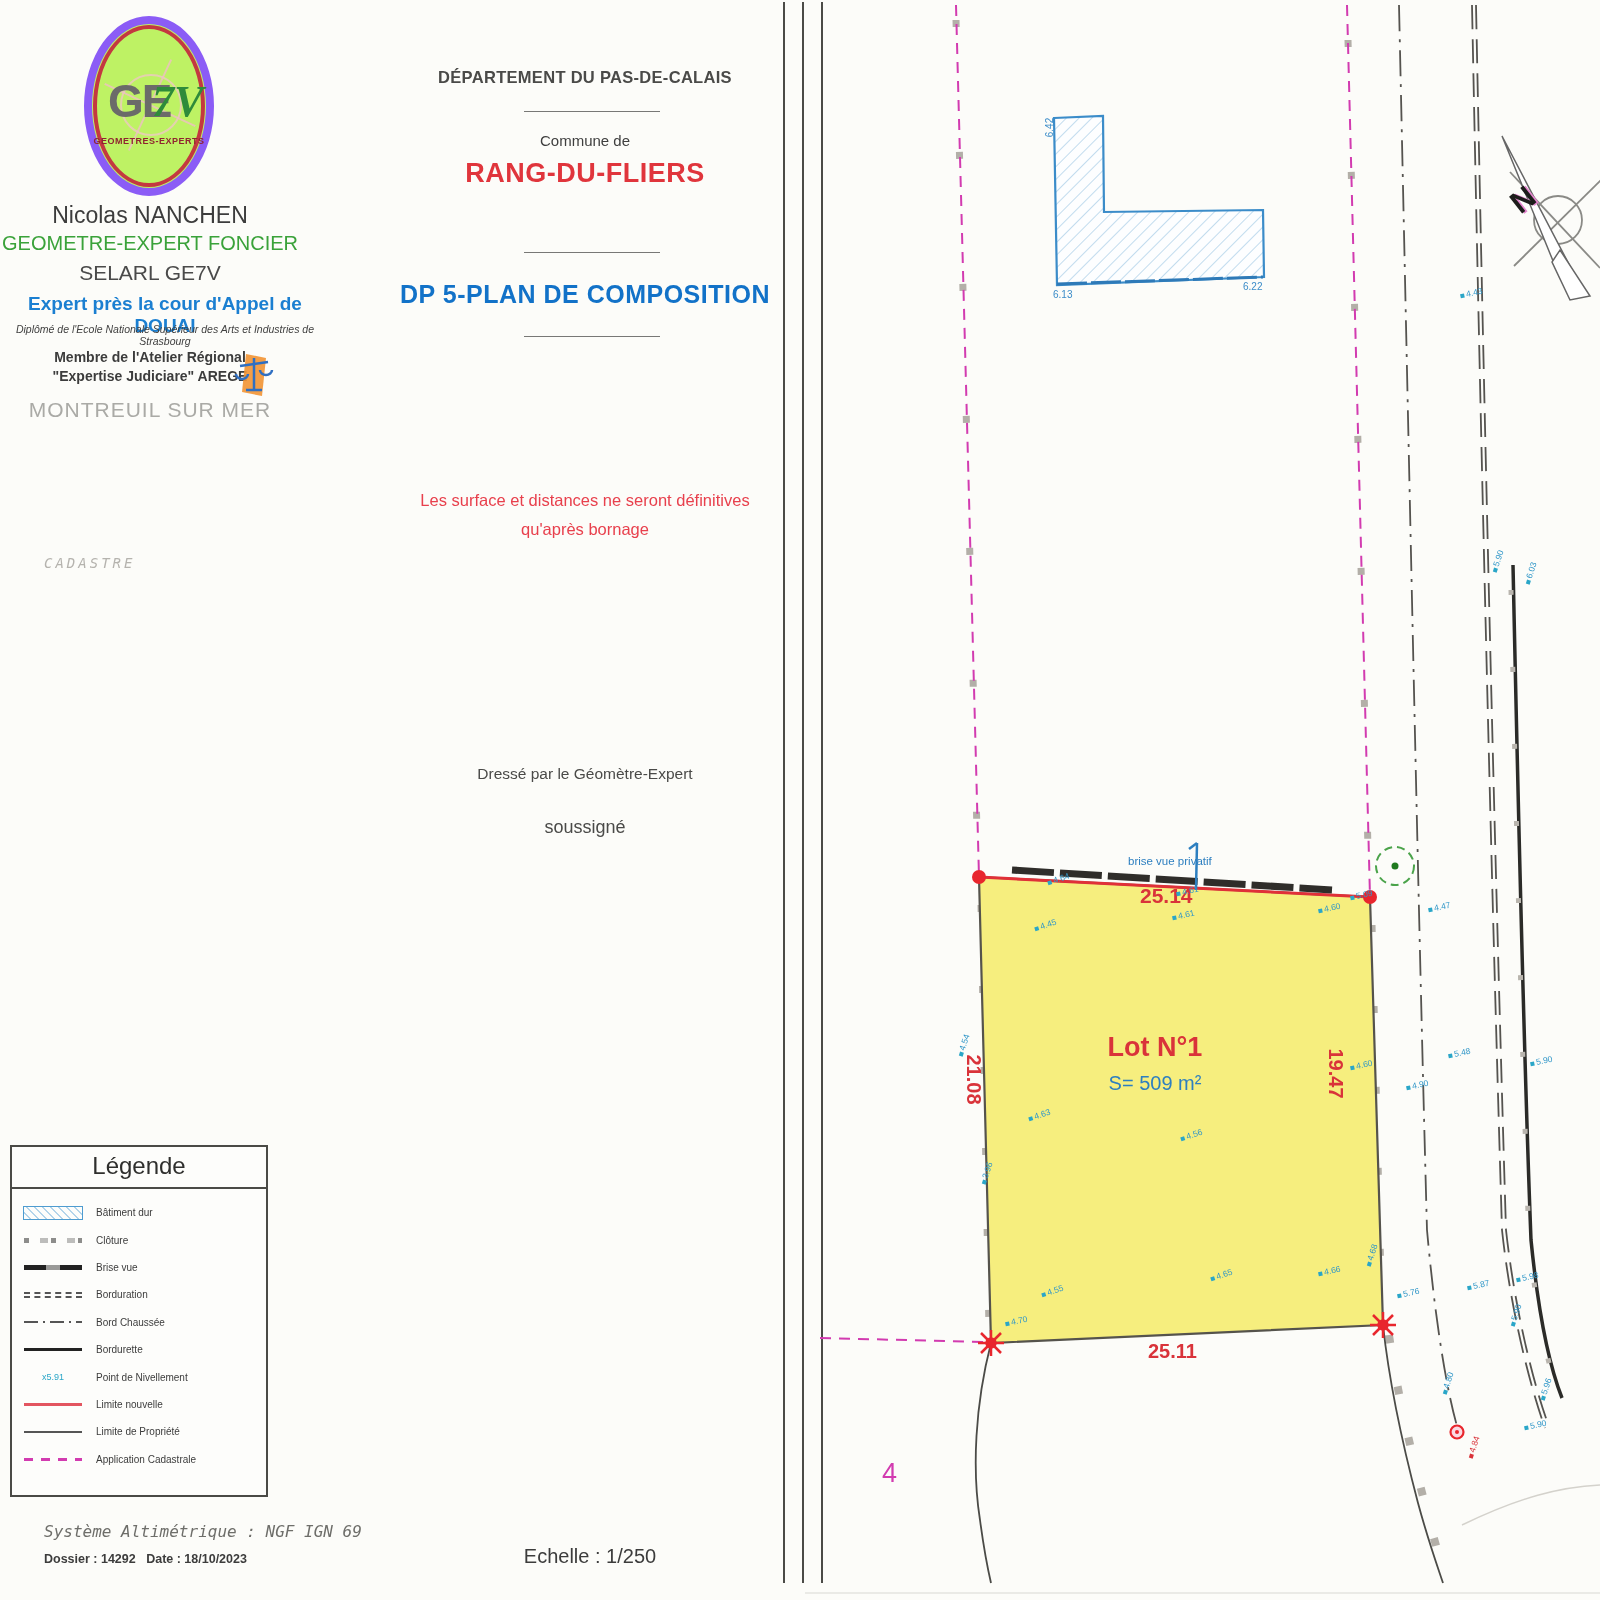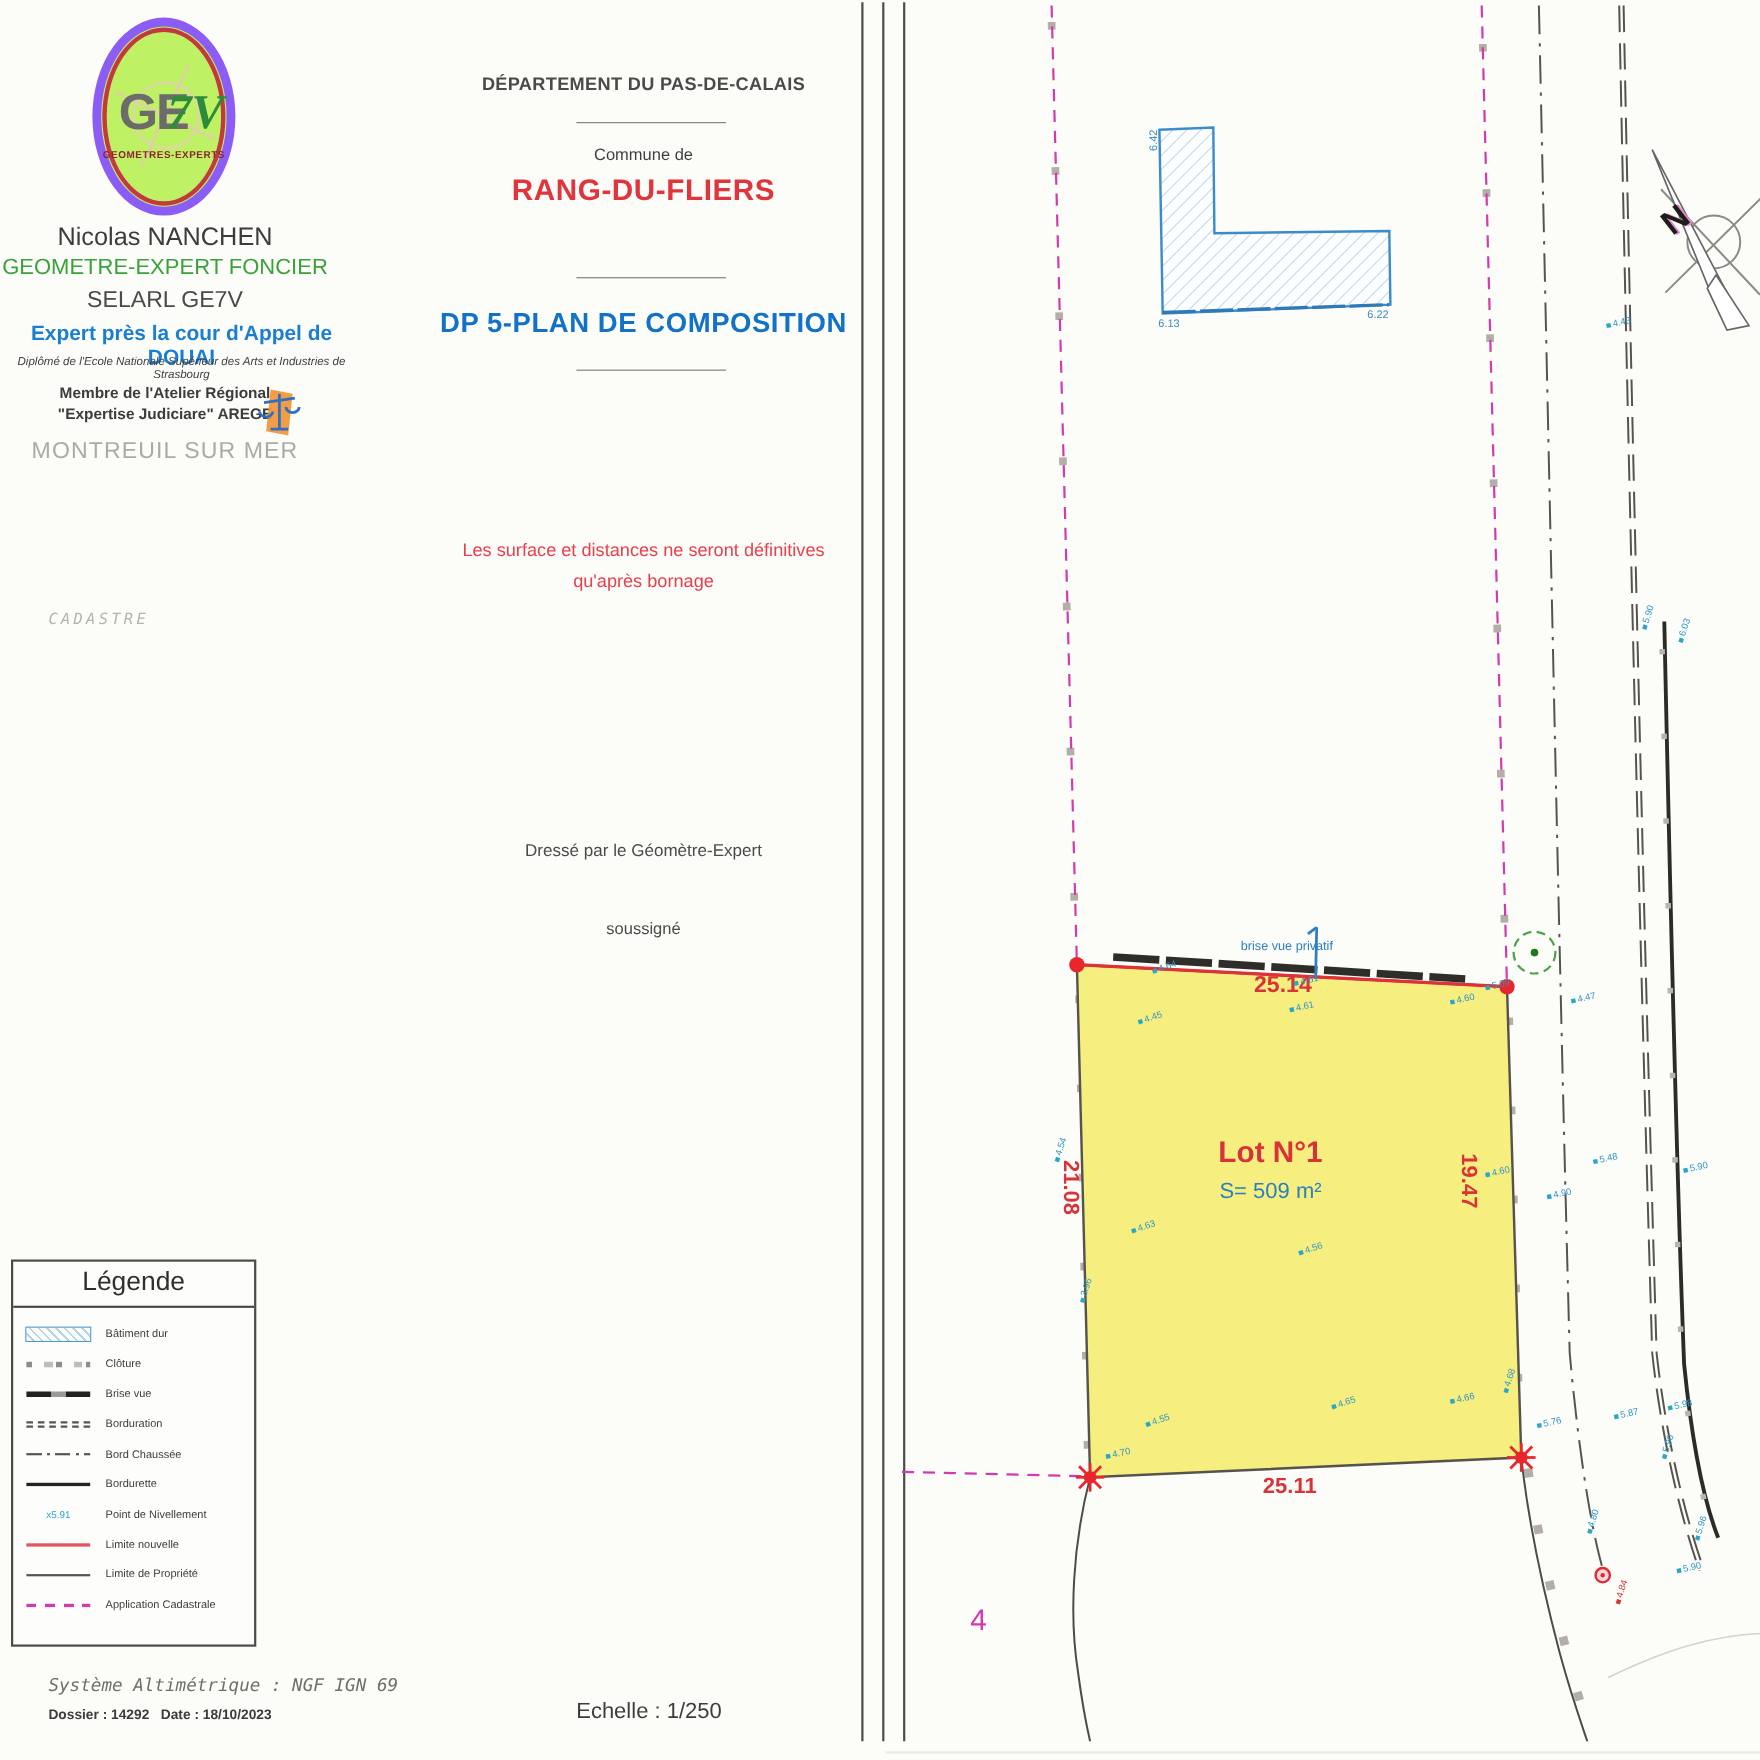--- a/index.html
+++ b/index.html
@@ -31,28 +31,28 @@
   .cadastre{left:44px;top:555px;font-family:"DejaVu Sans Mono",monospace;font-style:italic;
         font-size:14px;color:#b5b3ae;letter-spacing:3px;}
   
   .t-dep{left:420px;width:330px;top:68px;font-size:16.5px;font-weight:bold;color:#4a4a48;letter-spacing:.3px;}
   .rule{position:absolute;border-top:1.6px solid #787876;width:136px;left:524px;}
   .t-communede{left:420px;width:330px;top:132px;font-size:15px;color:#3f3f3f;}
   .t-commune{left:420px;width:330px;top:158px;font-size:27px;font-weight:bold;color:#e0353c;letter-spacing:.5px;}
   .t-plan{left:400px;width:370px;top:280px;font-size:25px;font-weight:bold;color:#1272c8;letter-spacing:.5px;}
   .t-warn{left:420px;width:330px;top:486px;font-size:16.5px;color:#e8404d;line-height:29px;}
   .t-dresse{left:420px;width:330px;top:765px;font-size:15.5px;color:#4a4a48;}
-  .t-soussigne{left:420px;width:330px;top:817px;font-size:15px;color:#4a4a48;margin-top:19px;}
+  .t-soussigne{left:420px;width:330px;top:817px;font-size:18px;color:#4a4a48;}
   .t-echelle{left:480px;width:220px;top:1545px;font-size:20px;color:#3c3c3c;}
   
   .f-alti{left:44px;top:1522px;font-family:"DejaVu Sans Mono",monospace;font-style:italic;
         font-size:16px;color:#6e6e6a;}
   .f-dossier{left:44px;top:1552px;font-size:12.5px;font-weight:bold;color:#3c3c3c;}
   
-  .legend{position:absolute;left:10px;top:1145px;width:223px;height:352px;border:2px solid #4a4a46;
+  .legend{position:absolute;left:10px;top:1145px;width:258px;height:352px;border:2px solid #4a4a46;
         background:#fdfdfb;box-sizing:border-box;}
   .legend-title{border-bottom:2px solid #4a4a46;text-align:center;font-size:24px;color:#2f2f2d;
         padding:5px 0 7px 0;font-weight:normal;}
   .legend-rows{padding:10px 0 0 10px;}
   .legend-row{display:flex;align-items:center;height:27.4px;}
   .swatch{width:62px;margin-right:12px;flex:0 0 62px;display:flex;align-items:center;justify-content:center;}
   .legend-label{font-size:10px;color:#3c3c3c;}
   .sw-batiment{width:58px;height:12px;border:1.5px solid #4e9cd0;
         background:repeating-linear-gradient(45deg,transparent 0 4px,#b3d4ea 4px 5.6px);}
   .sw-cloture{width:58px;height:5px;

